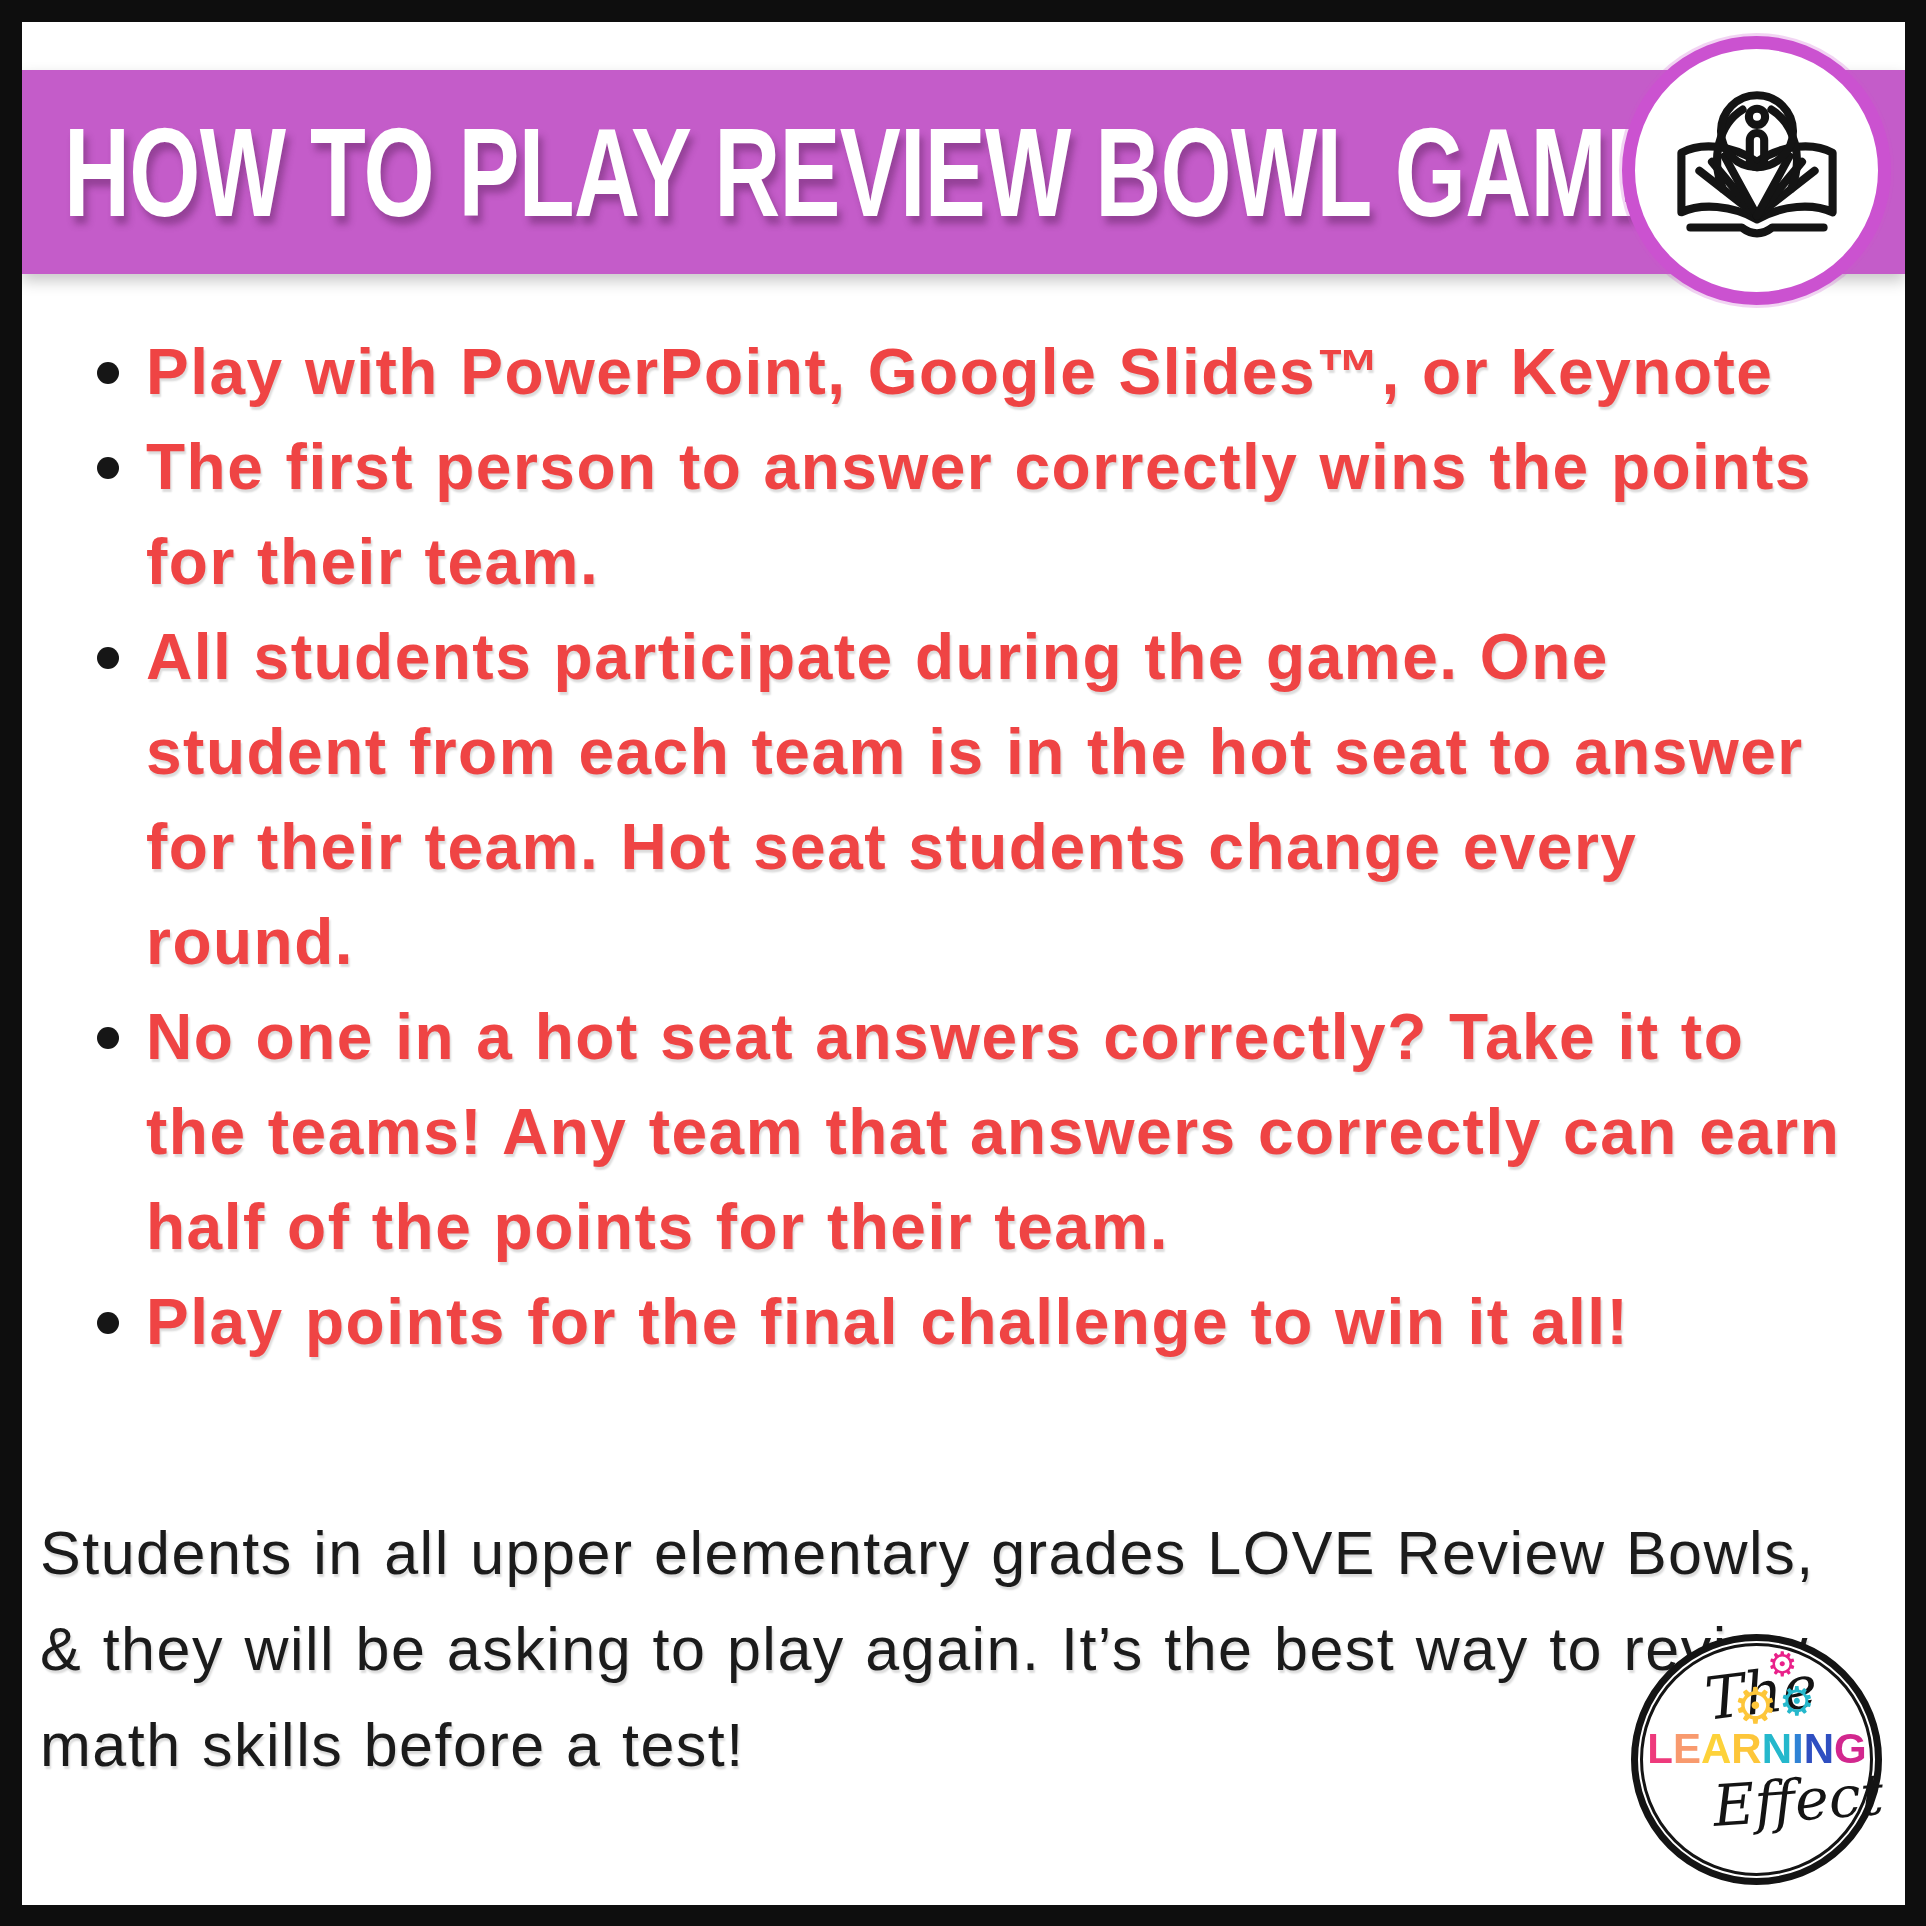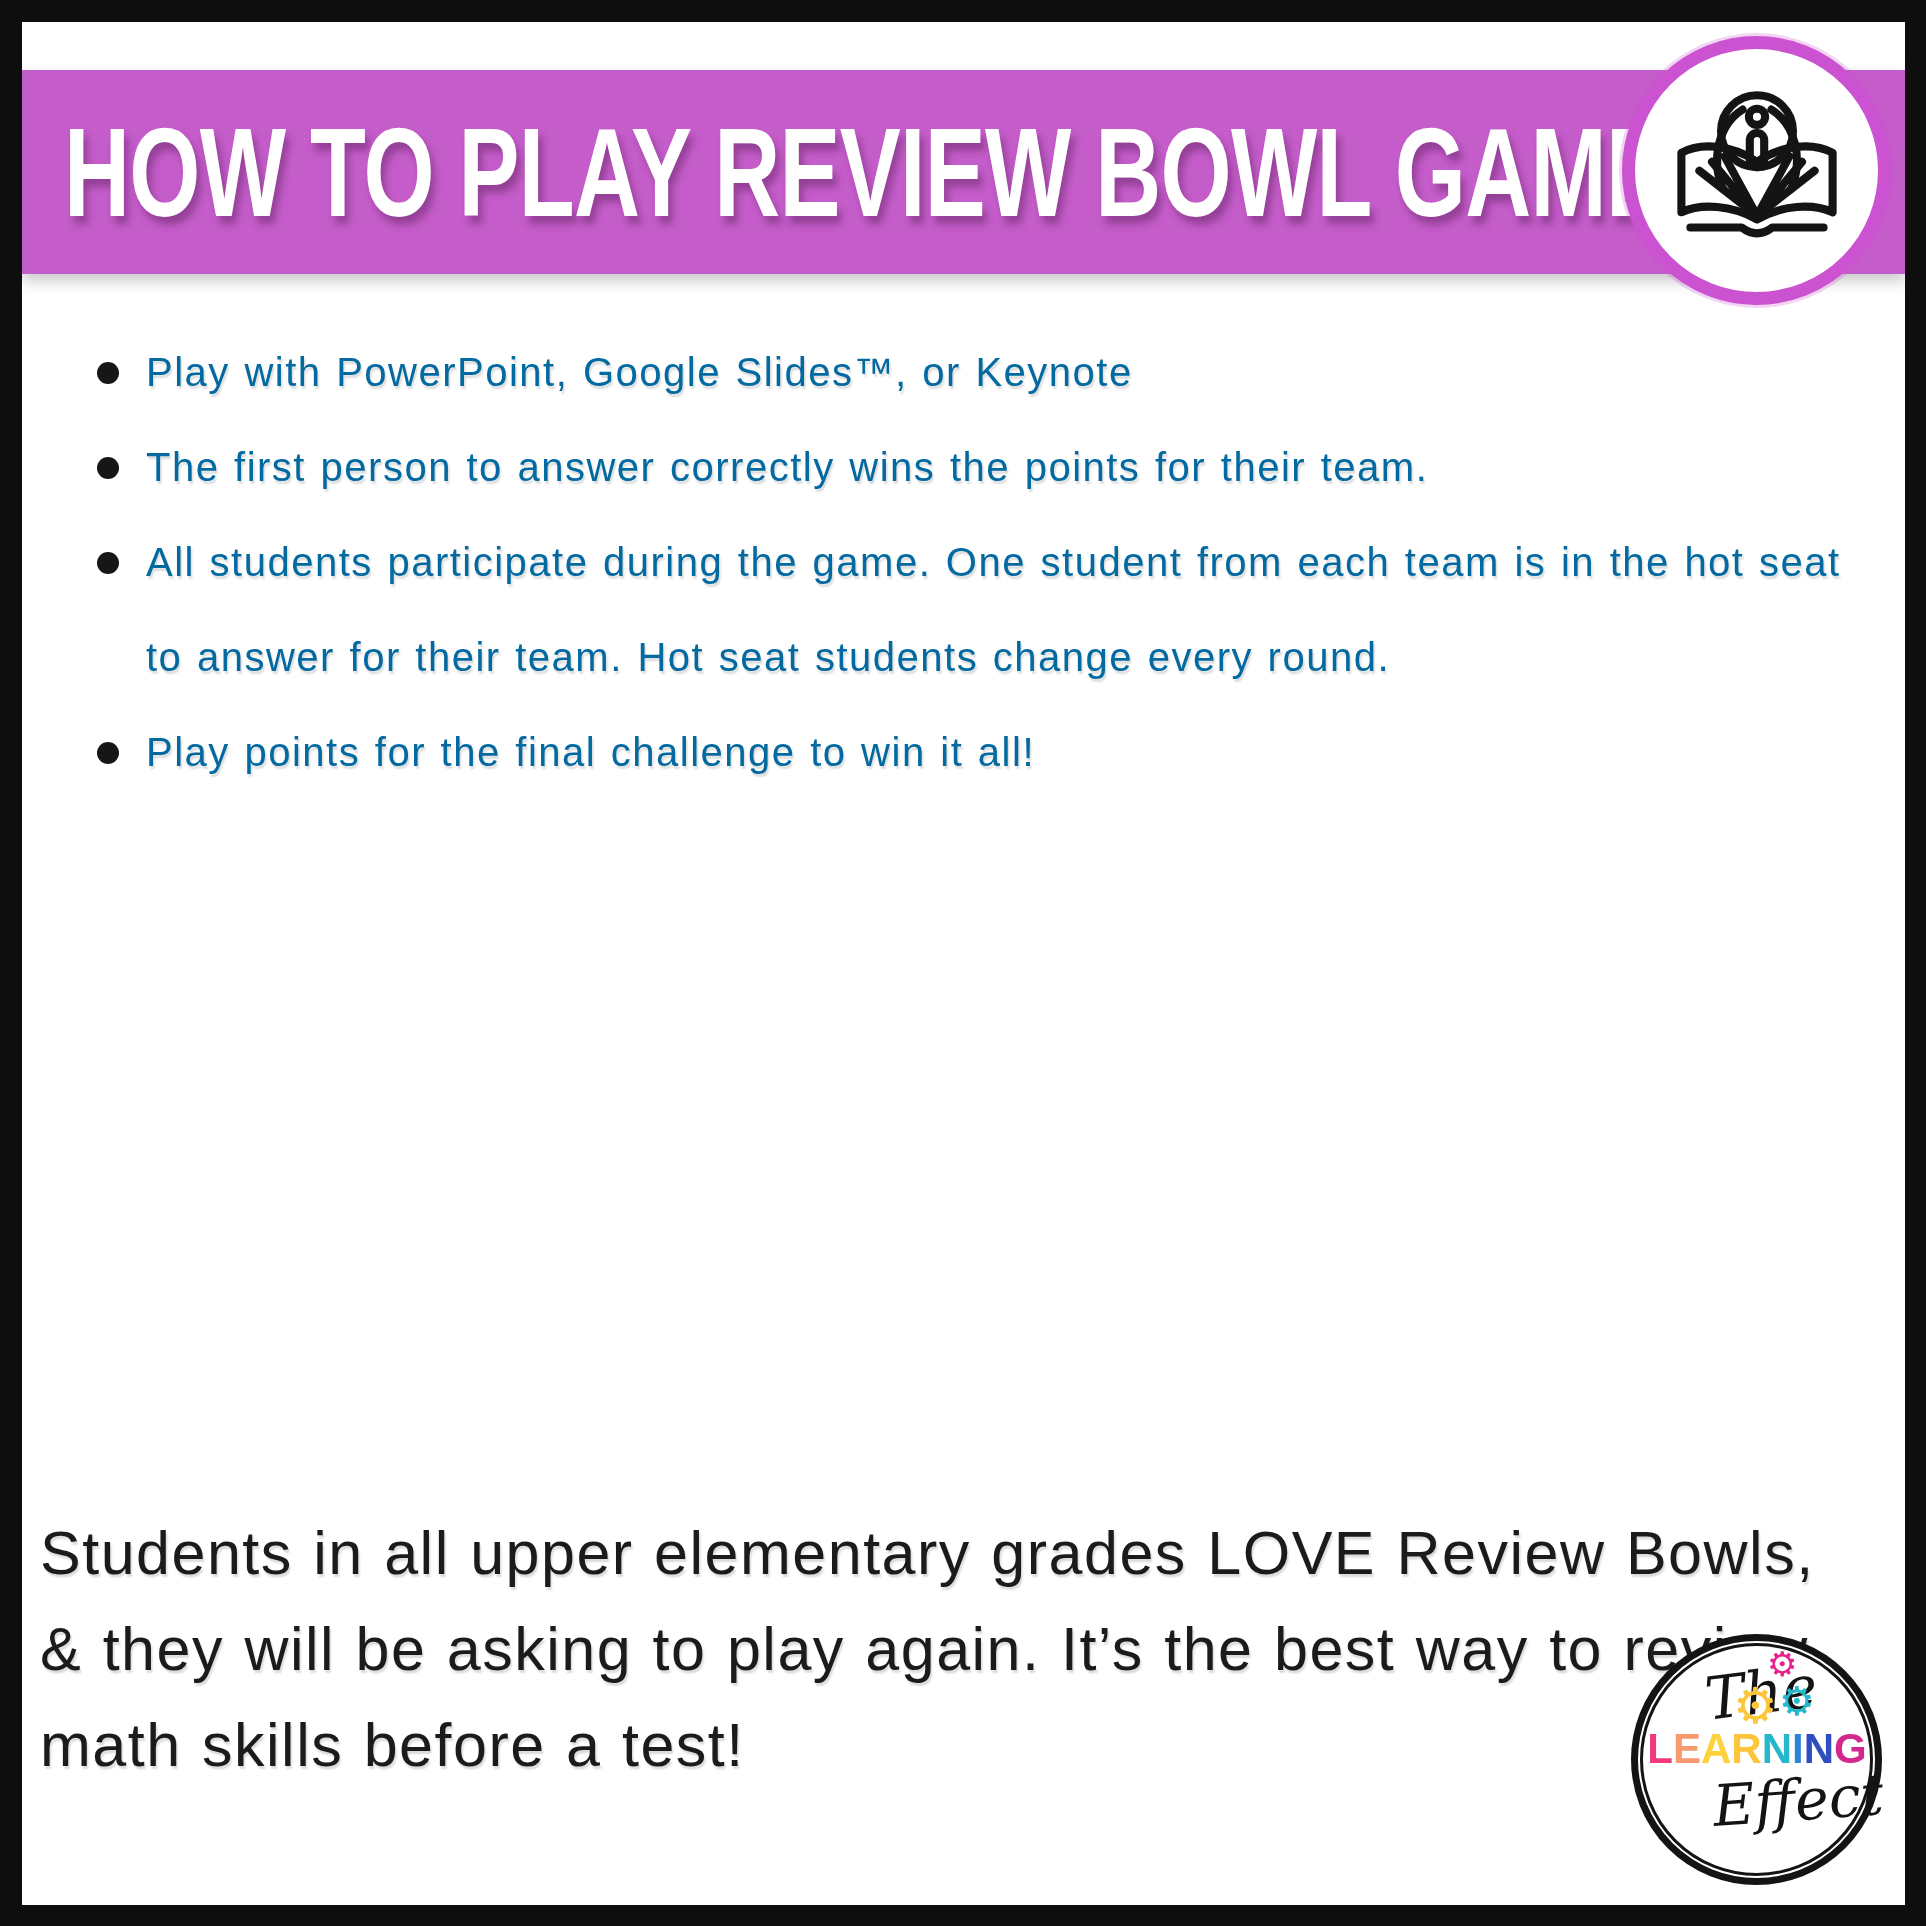--- a/index.html
+++ b/index.html
@@ -40,25 +40,26 @@
     background:#ffffff;
     border:13px solid #cb52d0;
     display:flex;align-items:center;justify-content:center;
     z-index:2;
     box-shadow:0 0 0 3px rgba(203,82,208,0.25);
   }
   
   .bullet-list{
     position:absolute;top:303px;left:59px;right:59px;
     margin:0;padding:0;list-style:none;
-    color:#0369a1;
-    font-size:40px;line-height:95px;
+    color:#ef4444;
+    font-size:64px;line-height:95px;
     letter-spacing:1.5px;word-spacing:2px;
     text-shadow:1.5px 2.5px 2px rgba(0,0,0,0.14);
     z-index:0;
+    font-weight:bold;
   }
   .bullet-list li{
     position:relative;
     padding-left:65px;
     margin:0;
   }
   .bullet-list li::before{
     content:'';
     position:absolute;left:16px;top:37px;
     width:22px;height:22px;border-radius:50%;
@@ -161,20 +162,21 @@
   </div>
 
   <ul class="bullet-list">
 
       <li>Play with PowerPoint, Google Slides™, or Keynote</li>
 
       <li>The first person to answer correctly wins the points for their team.</li>
 
       <li>All students participate during the game. One student from each team is in the hot seat to answer for their team. Hot seat students change every round.</li>
 
+      <li>No one in a hot seat answers correctly? Take it to the teams! Any team that answers correctly can earn half of the points for their team.</li>
 
       <li>Play points for the final challenge to win it all!</li>
     </ul>
 
   <div class="closing">Students in all upper elementary grades LOVE Review Bowls, &amp; they will be asking to play again. It’s the best way to review math skills before a test!</div>
 
   <div class="logo">
     <div class="logo-inner">
       <div class="logo-the">The</div>
       <span class="gear gear-pink" style="color: rgb(233, 33, 138);">⚙</span>

